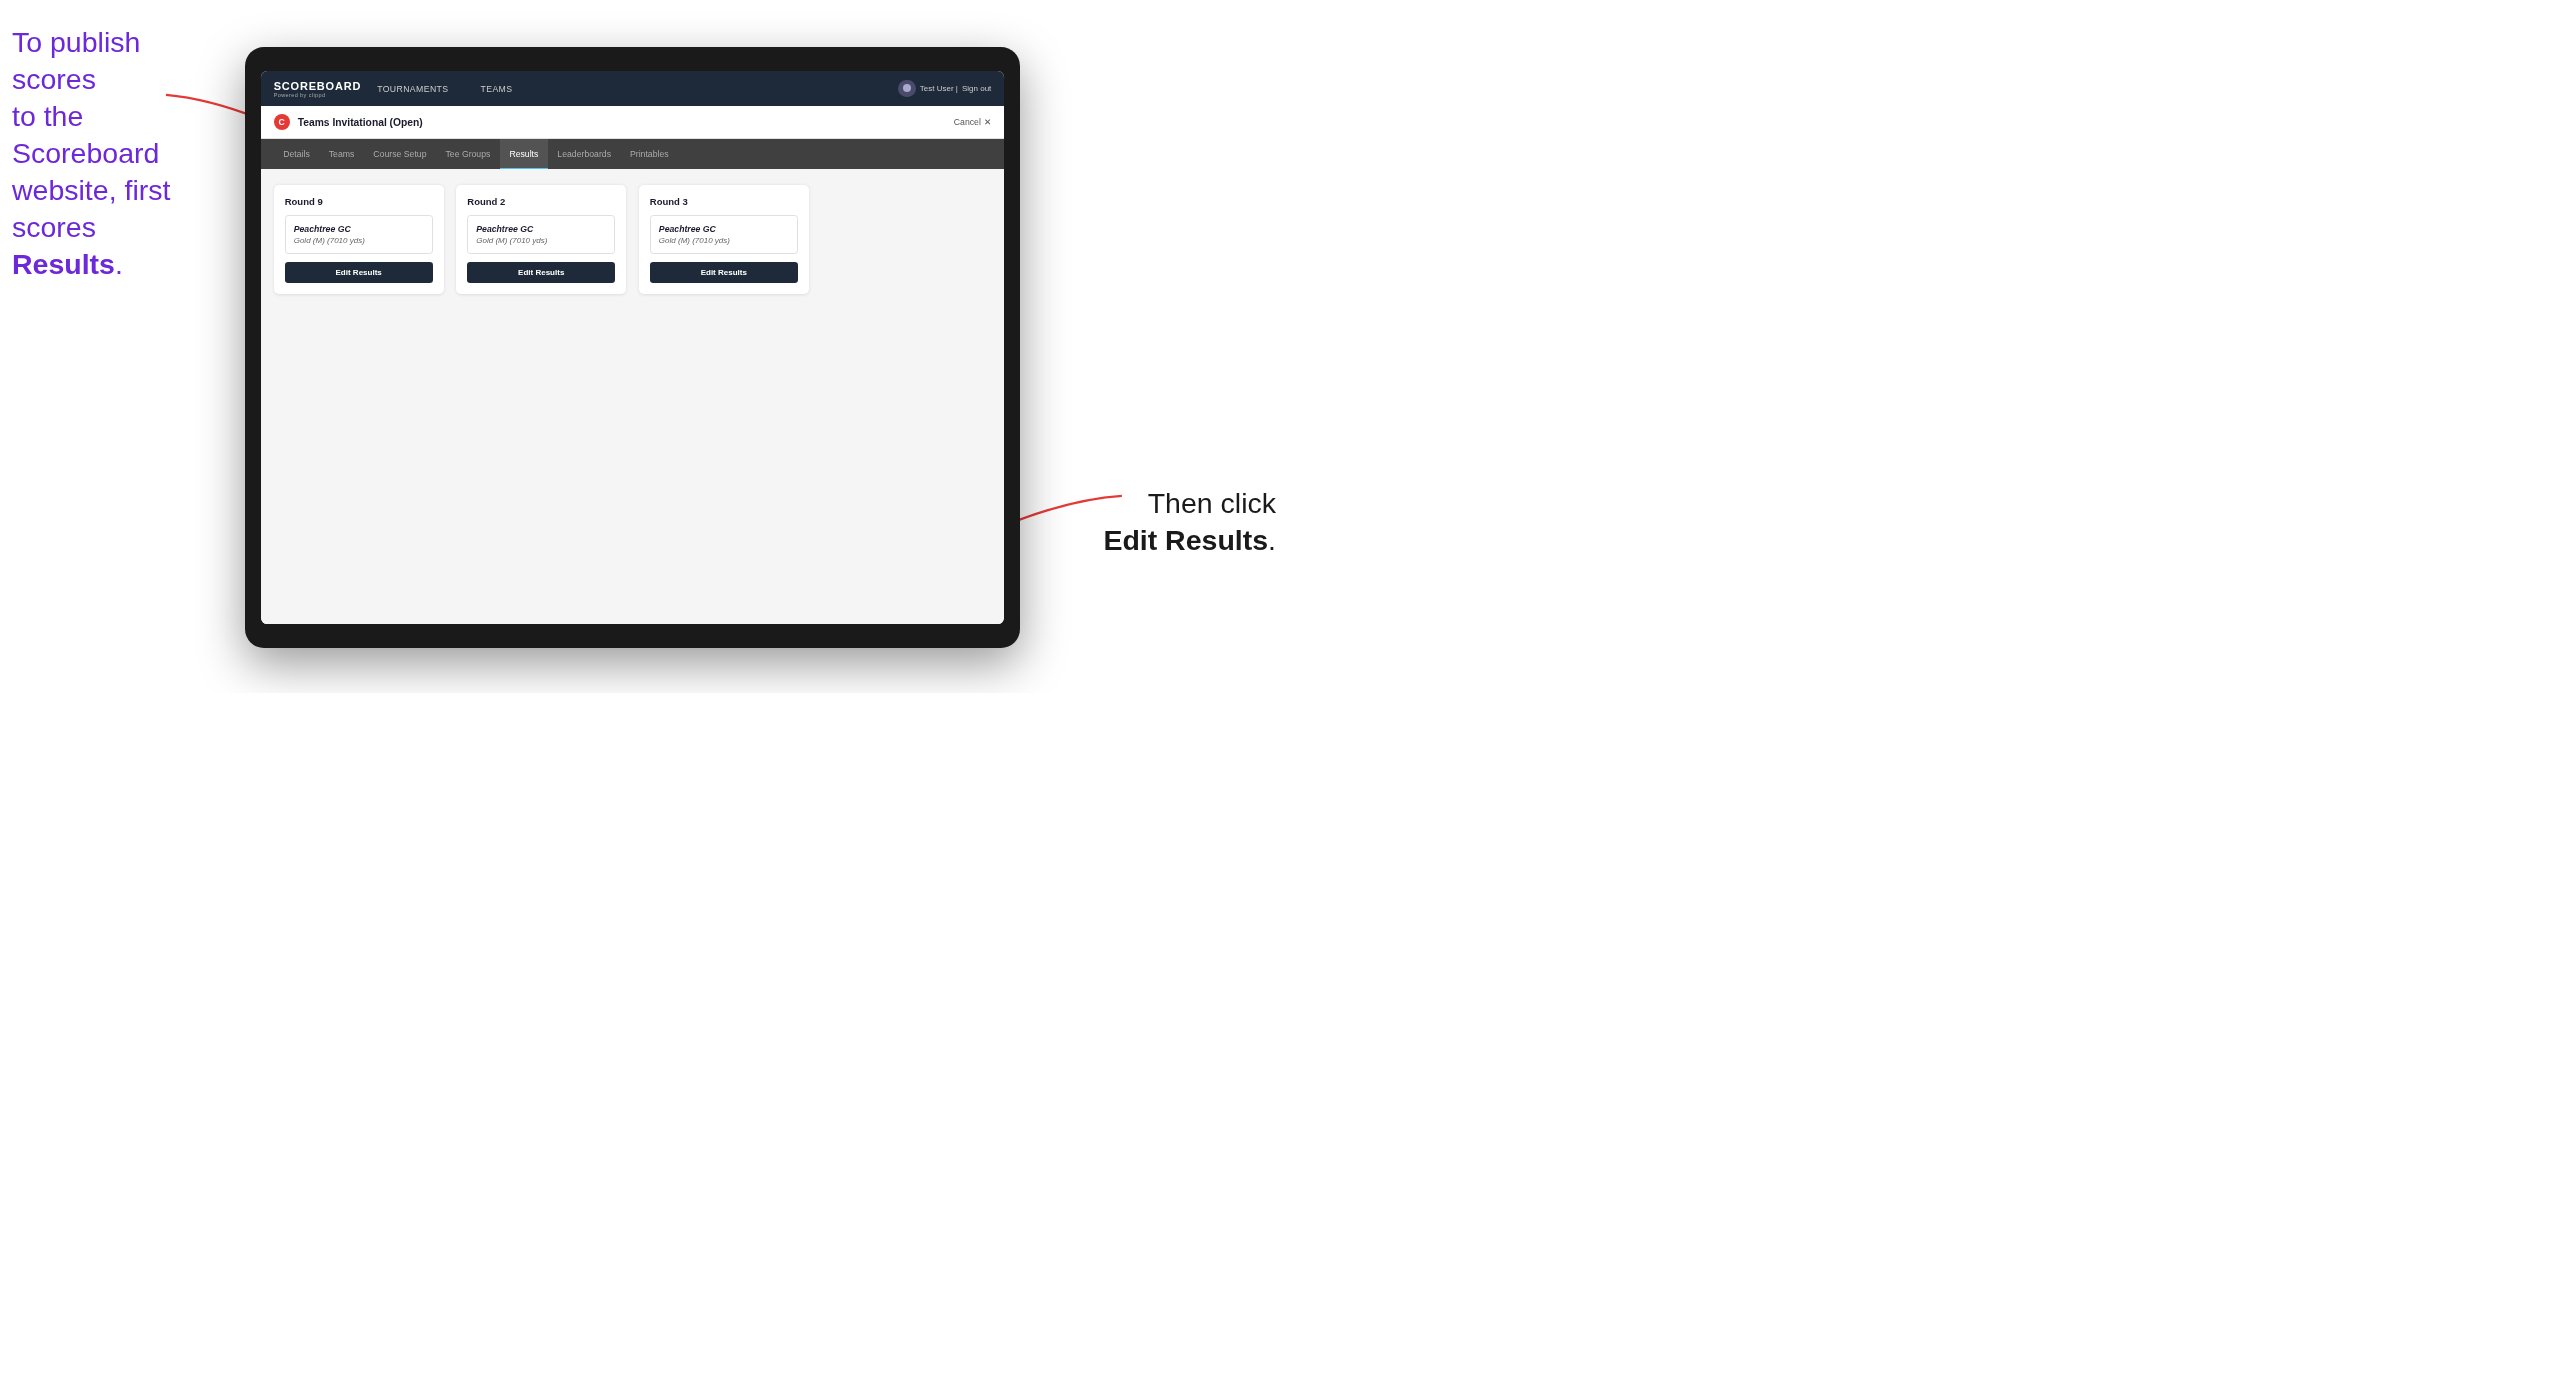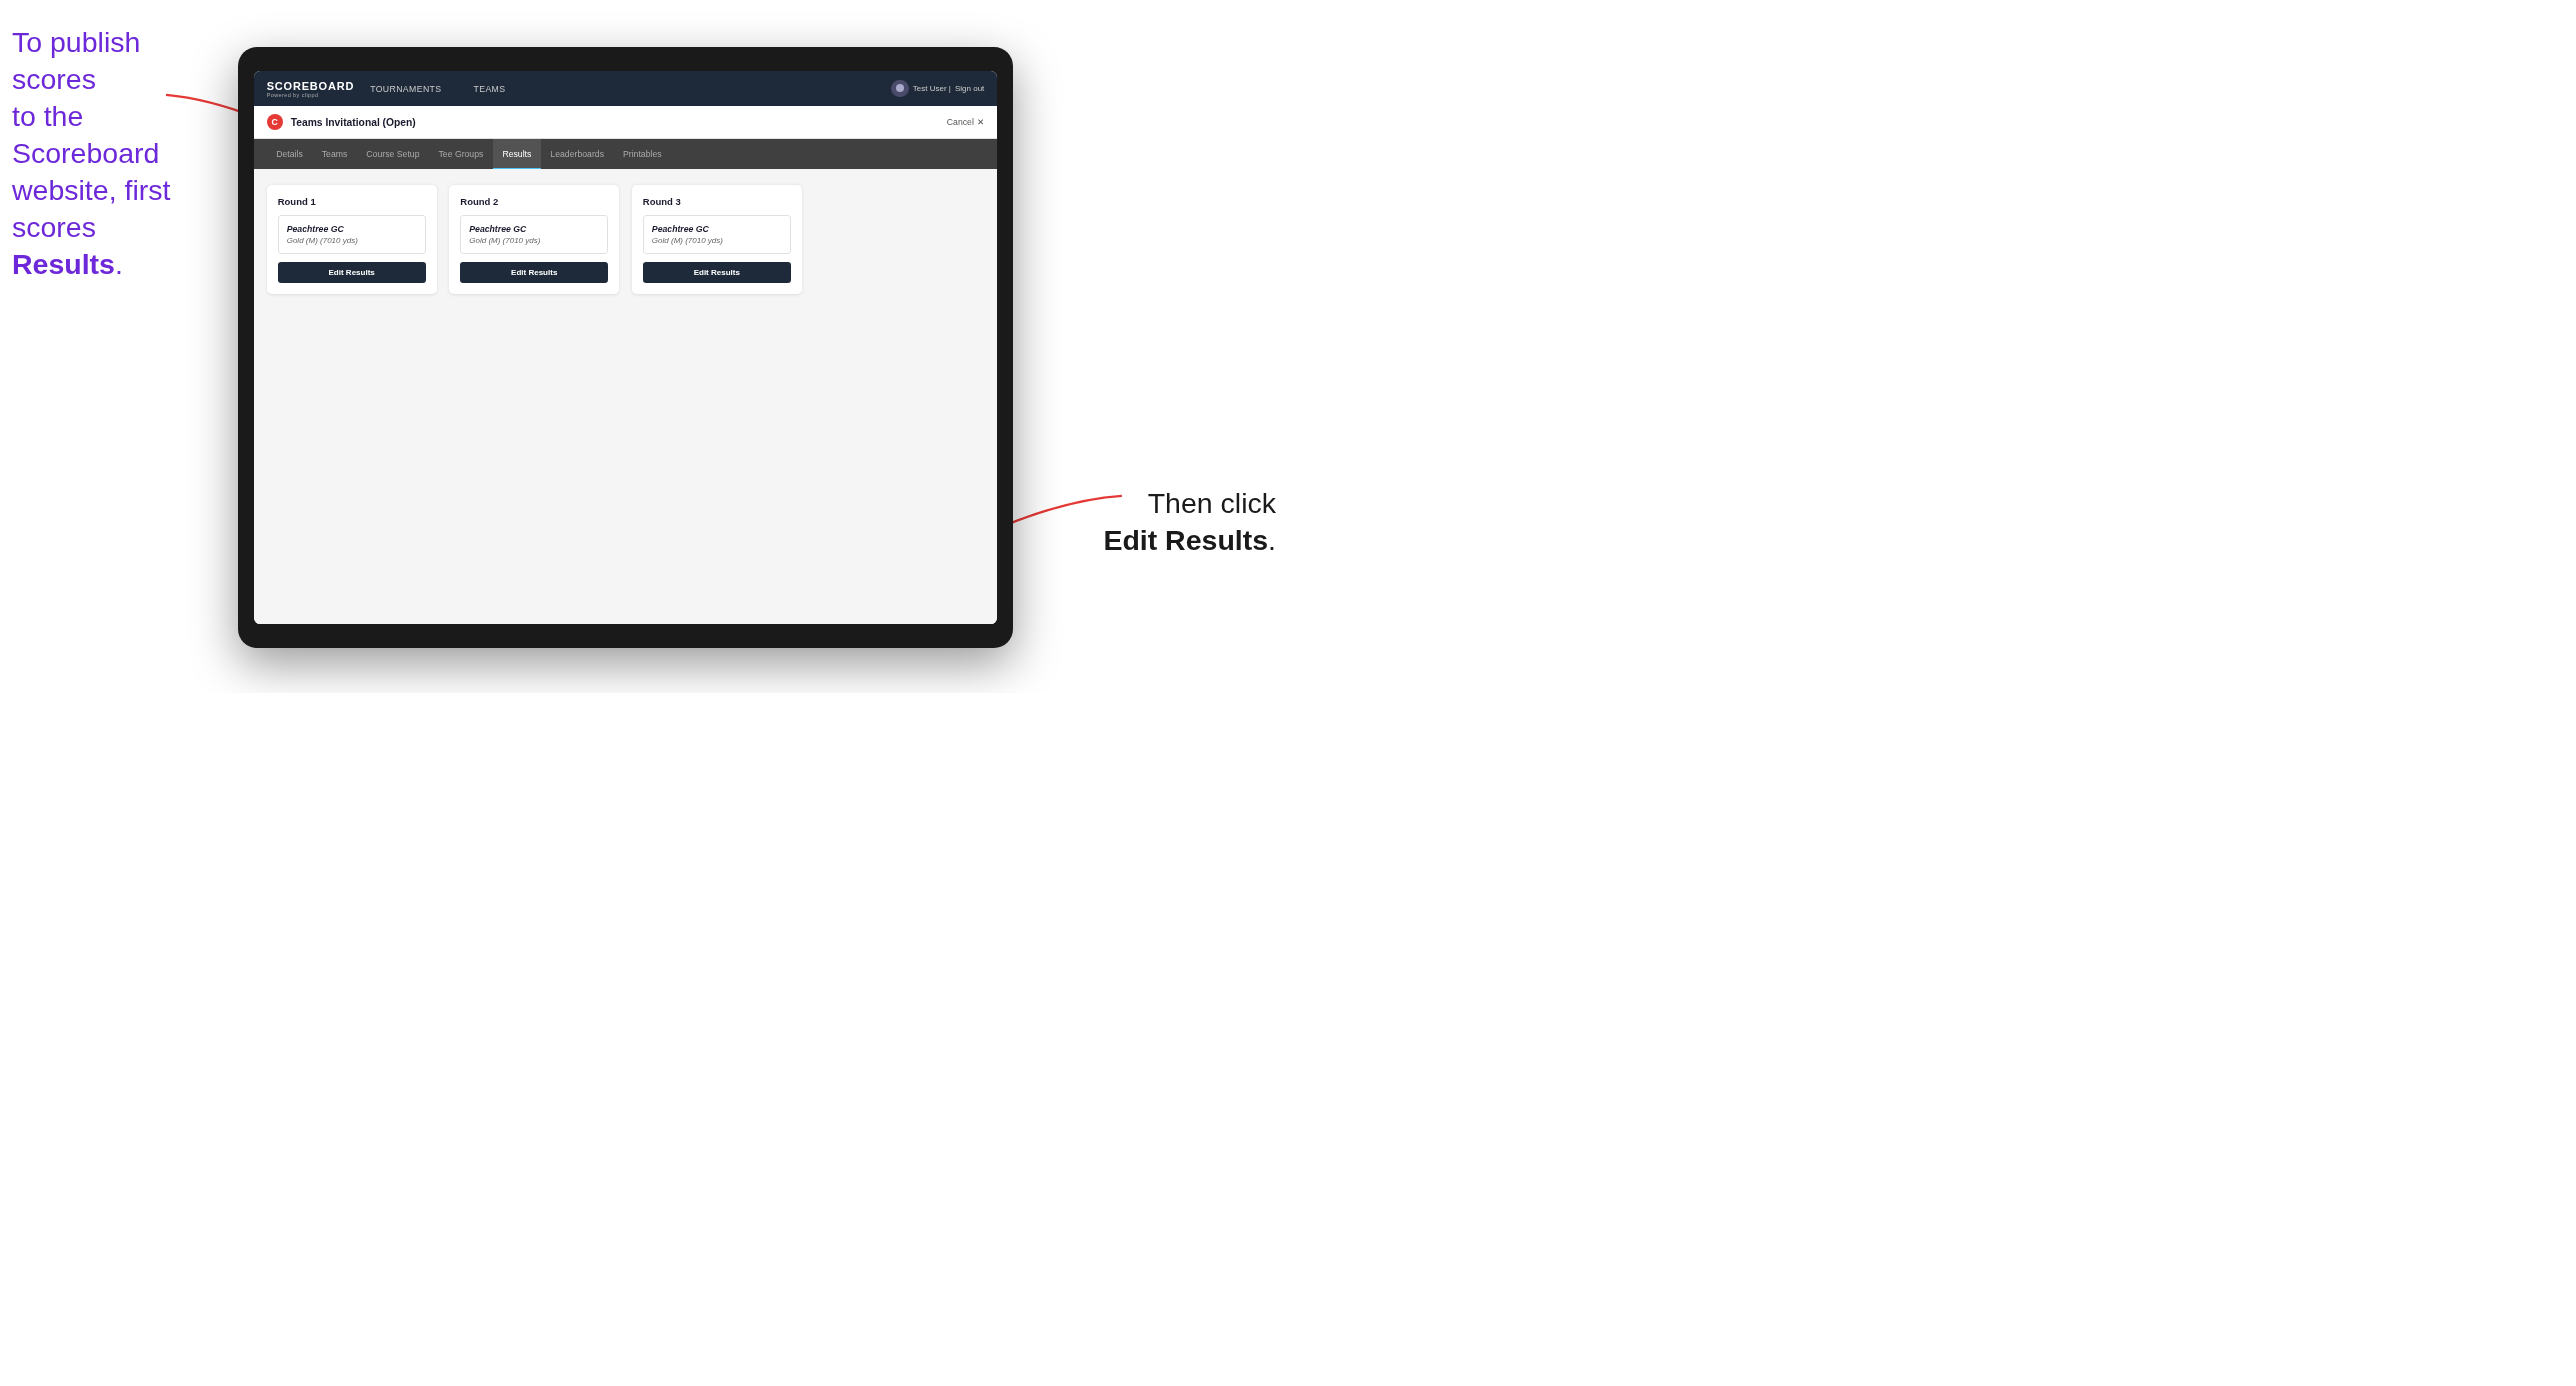--- a/index.html
+++ b/index.html
@@ -38,21 +38,21 @@
       text-align: right;
     }
     .instruction-right strong {
       font-weight: 800;
     }
 
     
     .tablet {
       position: absolute;
       top: 47px;
-      left: 238px;
+      left: 245px;
       width: 775px;
       height: 601px;
       background: #1a1a1a;
       border-radius: 19px;
       padding: 24px 16px;
       box-shadow: 0 16px 47px rgba(0,0,0,0.4);
     }
 
     .tablet-screen {
       width: 100%;
@@ -340,21 +340,21 @@
       <div class="sub-nav-item">Tee Groups</div>
       <div class="sub-nav-item active">Results</div>
       <div class="sub-nav-item">Leaderboards</div>
       <div class="sub-nav-item">Printables</div>
     </div>
 
     <div class="content">
       <div class="rounds-grid">
 
         <div class="round-card">
-          <div class="round-title">Round 1</div>
+          <div class="round-title">Round 9</div>
           <div class="course-card">
             <div class="course-name">Peachtree GC</div>
             <div class="course-detail">Gold (M) (7010 yds)</div>
           </div>
           <button class="edit-results-btn">Edit Results</button>
         </div>
 
         <div class="round-card">
           <div class="round-title">Round 2</div>
           <div class="course-card">

